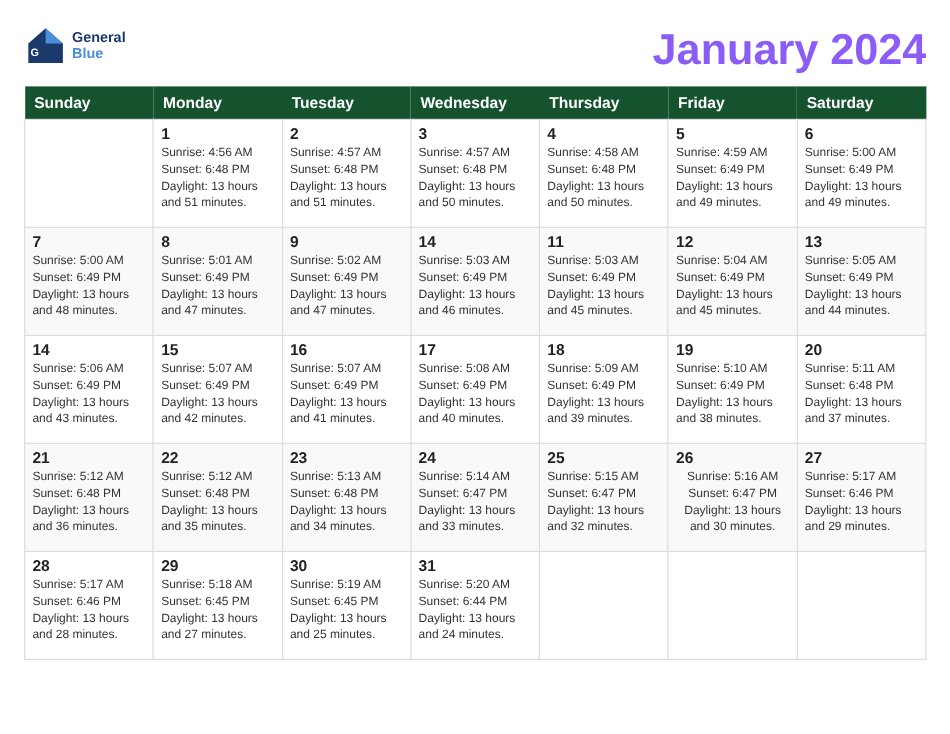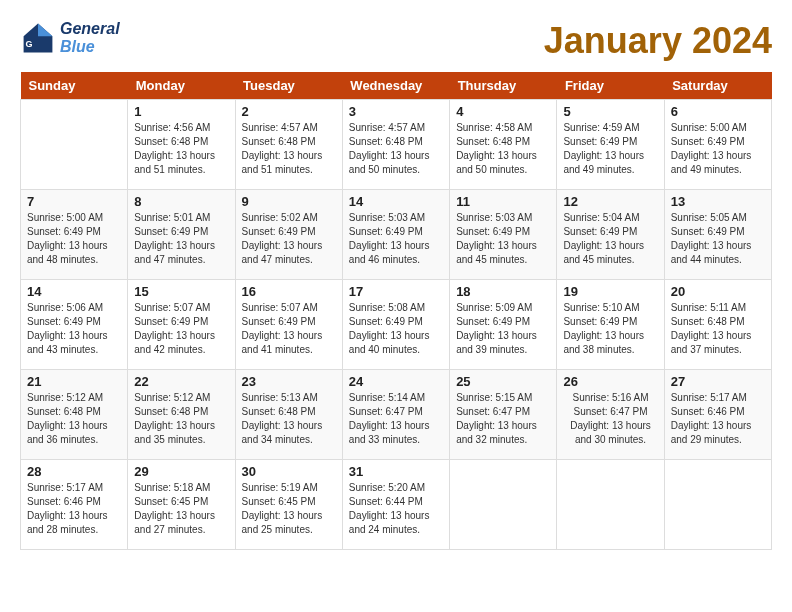--- a/index.html
+++ b/index.html
@@ -15,52 +15,51 @@
       justify-content: space-between;
       align-items: flex-start;
       margin-bottom: 10px;
     }
     .logo {
       display: flex;
       align-items: center;
       gap: 4px;
     }
     .logo-text {
-      font-size: 16px;
+      font-size: 12px;
       font-weight: bold;
       color: #1a3a6b;
       line-height: 1.1;
-      font-style: italic;
     }
     .logo-text span {
       color: #4a90d9;
     }
     .logo-icon {
       width: 36px;
       height: 36px;
     }
     .title-block {
       text-align: right;
     }
     .month-title {
       font-size: 36px;
       font-weight: bold;
-      color: #a16207;
+      color: #8b5cf6;
     }
     .subtitle {
       font-size: 15px;
       color: #333;
     }
     .calendar {
       width: 100%;
       border-collapse: collapse;
       font-size: 11px;
     }
     .calendar th {
-      background: #c2410c;
+      background: #14532d;
       color: #fff;
       text-align: left;
       padding: 6px 8px;
       font-size: 13px;
       font-weight: bold;
     }
     .calendar td {
       border: 1px solid #ddd;
       vertical-align: top;
       padding: 4px 6px;

